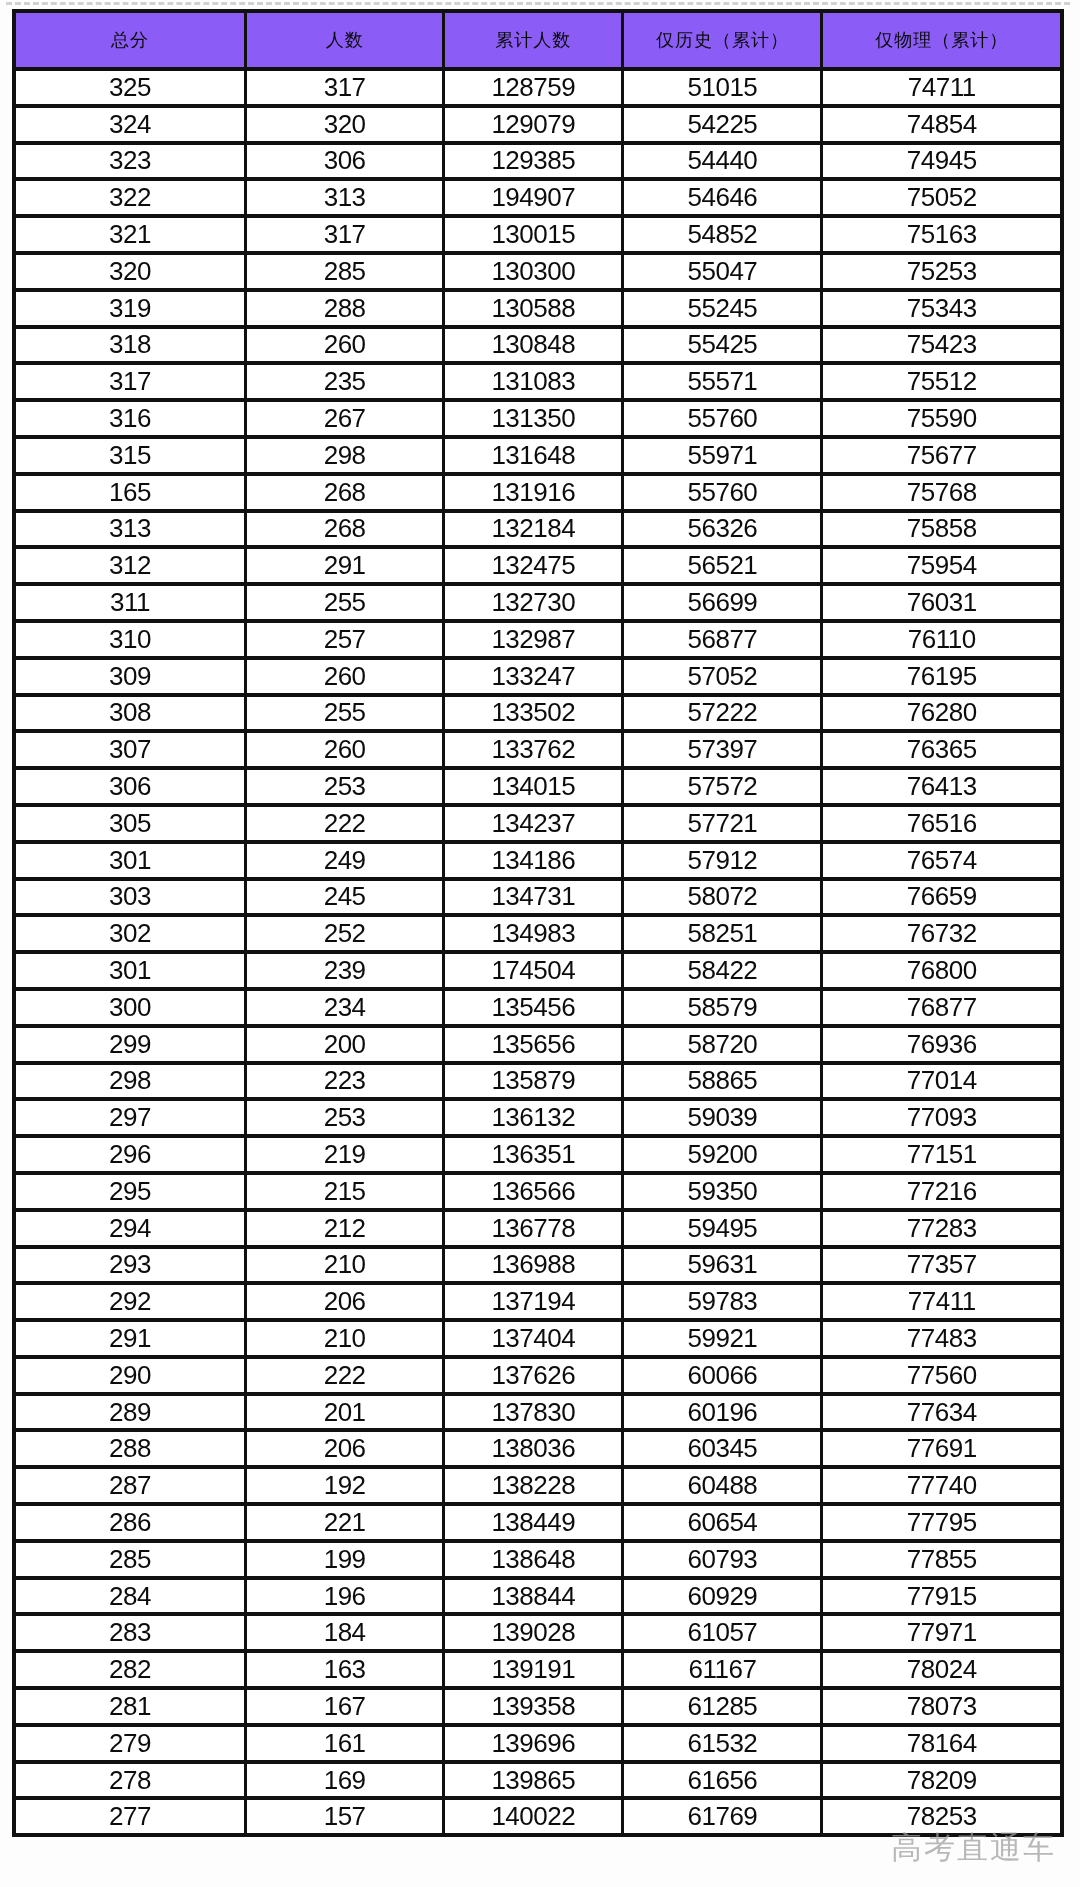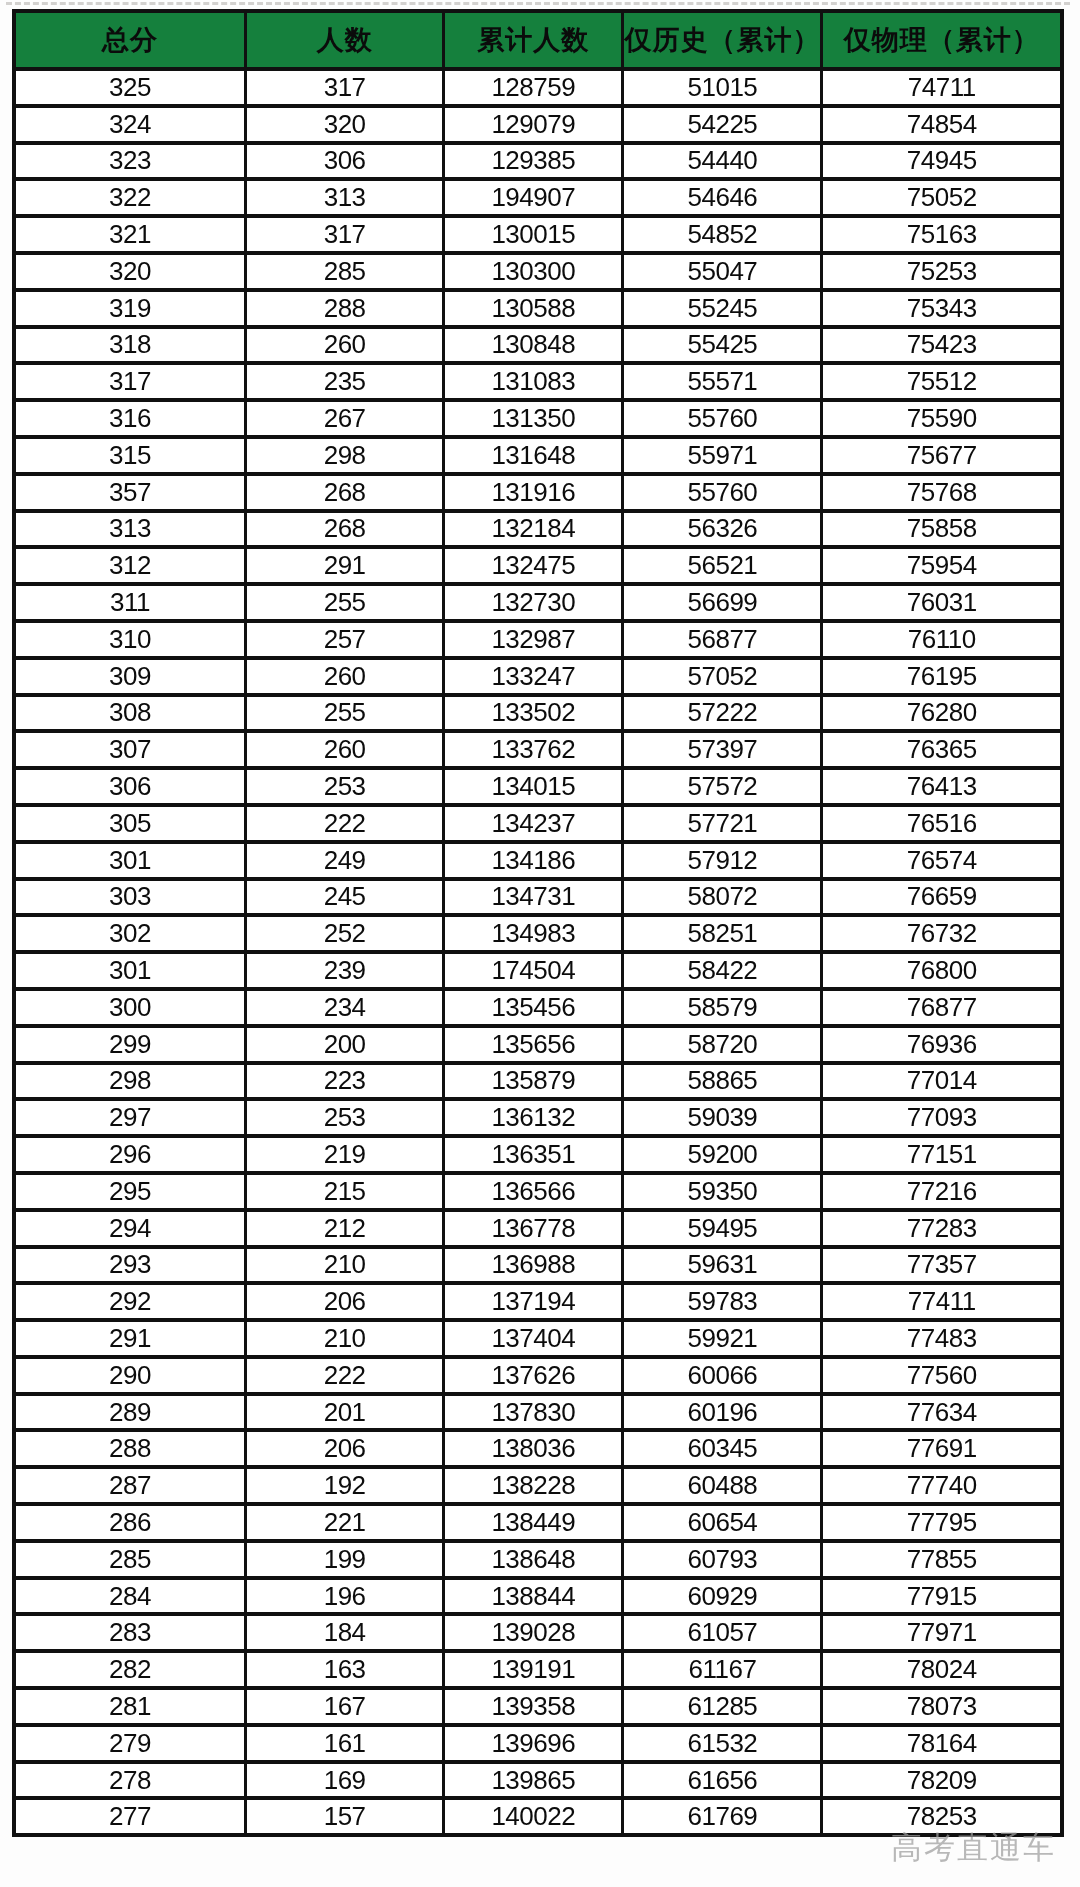--- a/index.html
+++ b/index.html
@@ -32,23 +32,23 @@
     position: absolute;
     left: 12px;
     top: 9px;
     width: 1052px;
     border-collapse: collapse;
     table-layout: fixed;
     background: #ffffff;
     border: 4px solid #101010;
   }
   table.score-table th {
-    background: #15803d;
-    font-size: 27px;
-    font-weight: bold;
+    background: #8b5cf6;
+    font-size: 18px;
+    font-weight: normal;
     color: #0b0b0b;
     height: 54px;
     letter-spacing: 1px;
   }
   table.score-table td {
     font-size: 26px;
     font-weight: 400;
     color: #0c0c0c;
     height: 32.8px;
     letter-spacing: -0.5px;
@@ -176,21 +176,21 @@
           <td>75590</td>
         </tr>
         <tr>
           <td>315</td>
           <td>298</td>
           <td>131648</td>
           <td>55971</td>
           <td>75677</td>
         </tr>
         <tr>
-          <td>357</td>
+          <td>165</td>
           <td>268</td>
           <td>131916</td>
           <td>55760</td>
           <td>75768</td>
         </tr>
         <tr>
           <td>313</td>
           <td>268</td>
           <td>132184</td>
           <td>56326</td>

